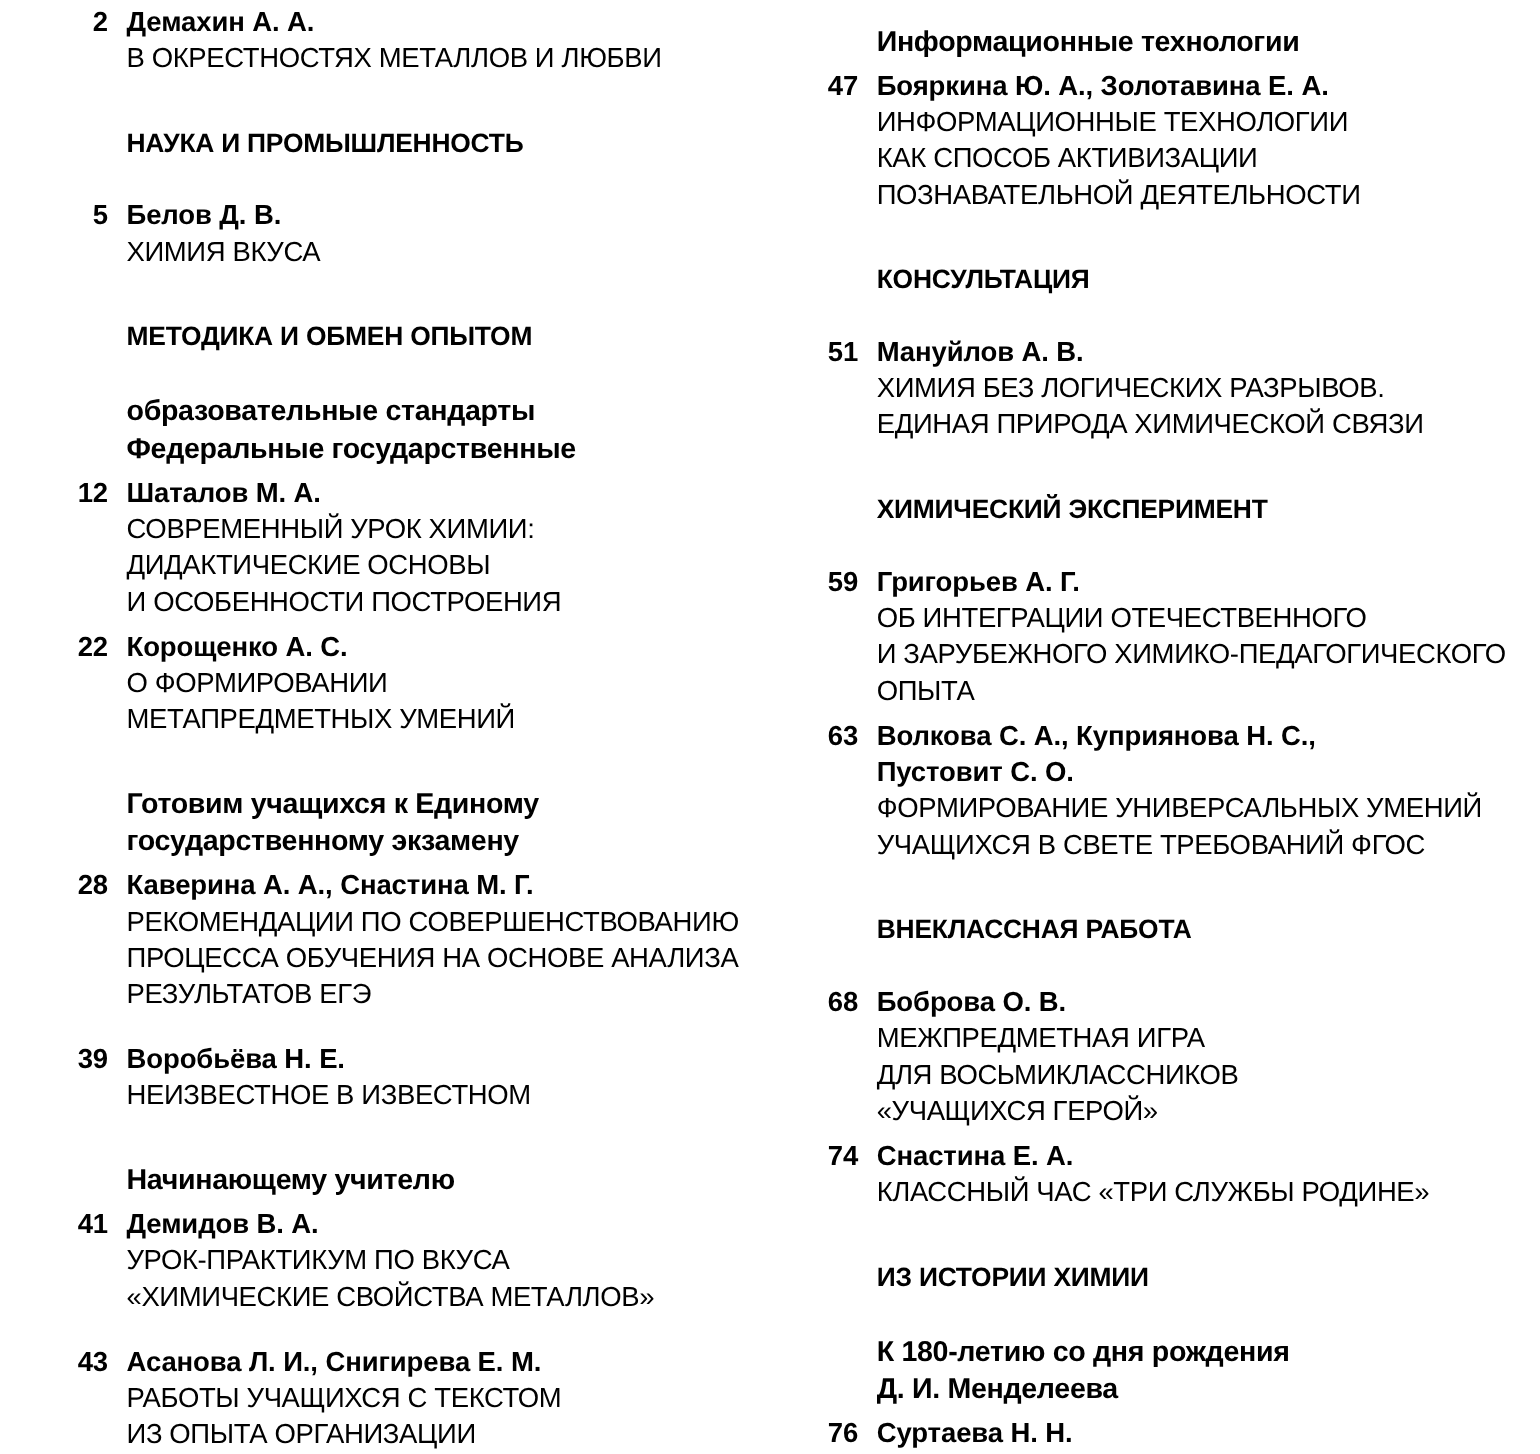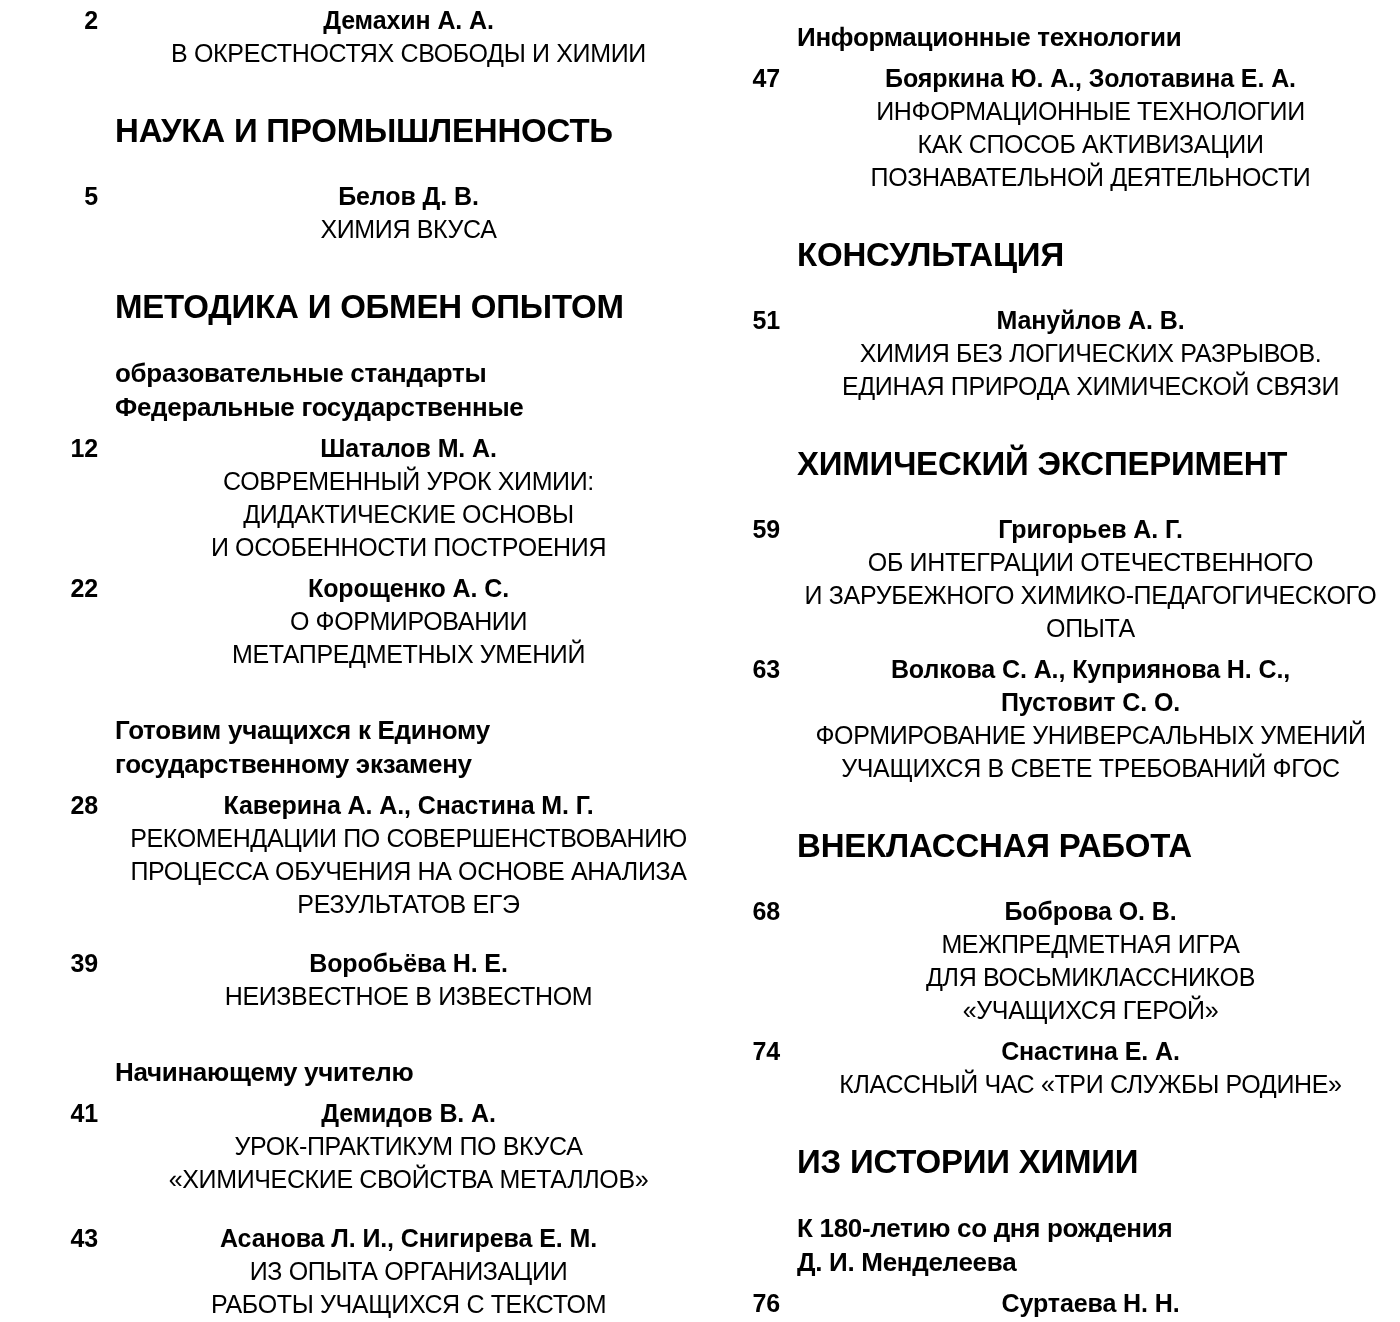--- a/index.html
+++ b/index.html
@@ -44,41 +44,40 @@
     text-align: right;
     font-weight: bold;
     font-size: 25px;
     line-height: 33px;
     letter-spacing: -0.2px;
   }
   .entry .body {
     padding-left: 17px;
     flex: 1 1 auto;
     min-width: 0;
-    text-align: center;
   }
   .author {
     font-weight: bold;
     font-size: 25px;
     line-height: 33px;
     letter-spacing: -0.1px;
     white-space: nowrap;
   }
   .title-line {
     font-weight: normal;
     font-size: 25px;
     line-height: 33px;
     letter-spacing: -0.35px;
     white-space: nowrap;
   }
 
   
   .section-head {
     font-weight: bold;
-    font-size: 33px;
+    font-size: 24px;
     line-height: 38px;
     letter-spacing: -0.2px;
     margin: 0 0 0 63px;
     white-space: nowrap;
   }
   
   .sub-head {
     font-weight: bold;
     font-size: 26px;
     line-height: 34px;
@@ -95,21 +94,21 @@
 </style>
 </head>
 <body>
 
 <div class="page">
   <div class="column left" id="col-left">
       <div class="entry">
         <div class="num">2</div>
         <div class="body">
           <div class="author">Демахин А. А.</div>
-          <div class="title-line">В ОКРЕСТНОСТЯХ СВОБОДЫ И ХИМИИ</div>
+          <div class="title-line">В ОКРЕСТНОСТЯХ МЕТАЛЛОВ И ЛЮБВИ</div>
         </div>
       </div>
       <div class="gap-lg"></div>
       <div class="section-head">НАУКА И ПРОМЫШЛЕННОСТЬ</div>
       <div class="gap-head"></div>
       <div class="entry">
         <div class="num">5</div>
         <div class="body">
           <div class="author">Белов Д. В.</div>
           <div class="title-line">ХИМИЯ ВКУСА</div>
@@ -169,22 +168,22 @@
           <div class="author">Демидов В. А.</div>
           <div class="title-line">УРОК-ПРАКТИКУМ ПО ВКУСА</div>
           <div class="title-line">«ХИМИЧЕСКИЕ СВОЙСТВА МЕТАЛЛОВ»</div>
         </div>
       </div>
       <div class="gap-md"></div>
       <div class="entry">
         <div class="num">43</div>
         <div class="body">
           <div class="author">Асанова Л. И., Снигирева Е. М.</div>
+          <div class="title-line">РАБОТЫ УЧАЩИХСЯ С ТЕКСТОМ</div>
           <div class="title-line">ИЗ ОПЫТА ОРГАНИЗАЦИИ</div>
-          <div class="title-line">РАБОТЫ УЧАЩИХСЯ С ТЕКСТОМ</div>
         </div>
       </div>
     </div>
   <div class="column right" id="col-right">
       <div class="sub-head">Информационные технологии</div>
       <div class="gap-xs"></div>
       <div class="entry">
         <div class="num">47</div>
         <div class="body">
           <div class="author">Бояркина Ю. А., Золотавина Е. А.</div>

